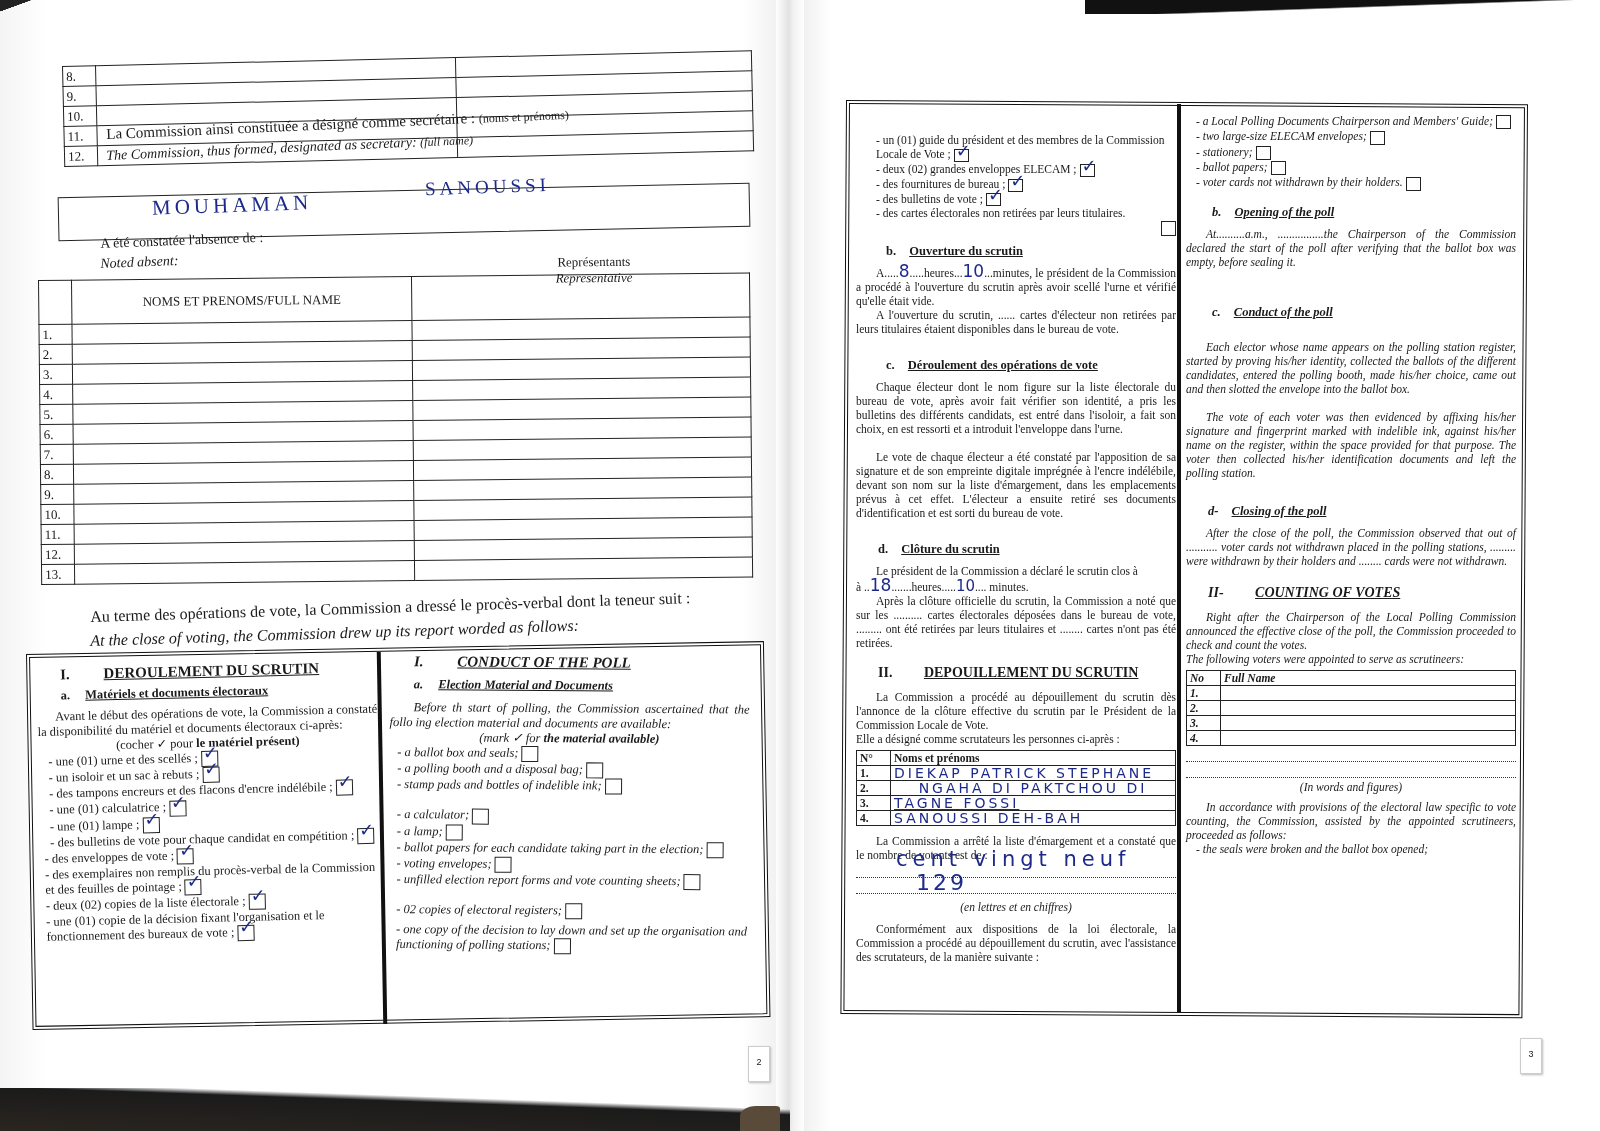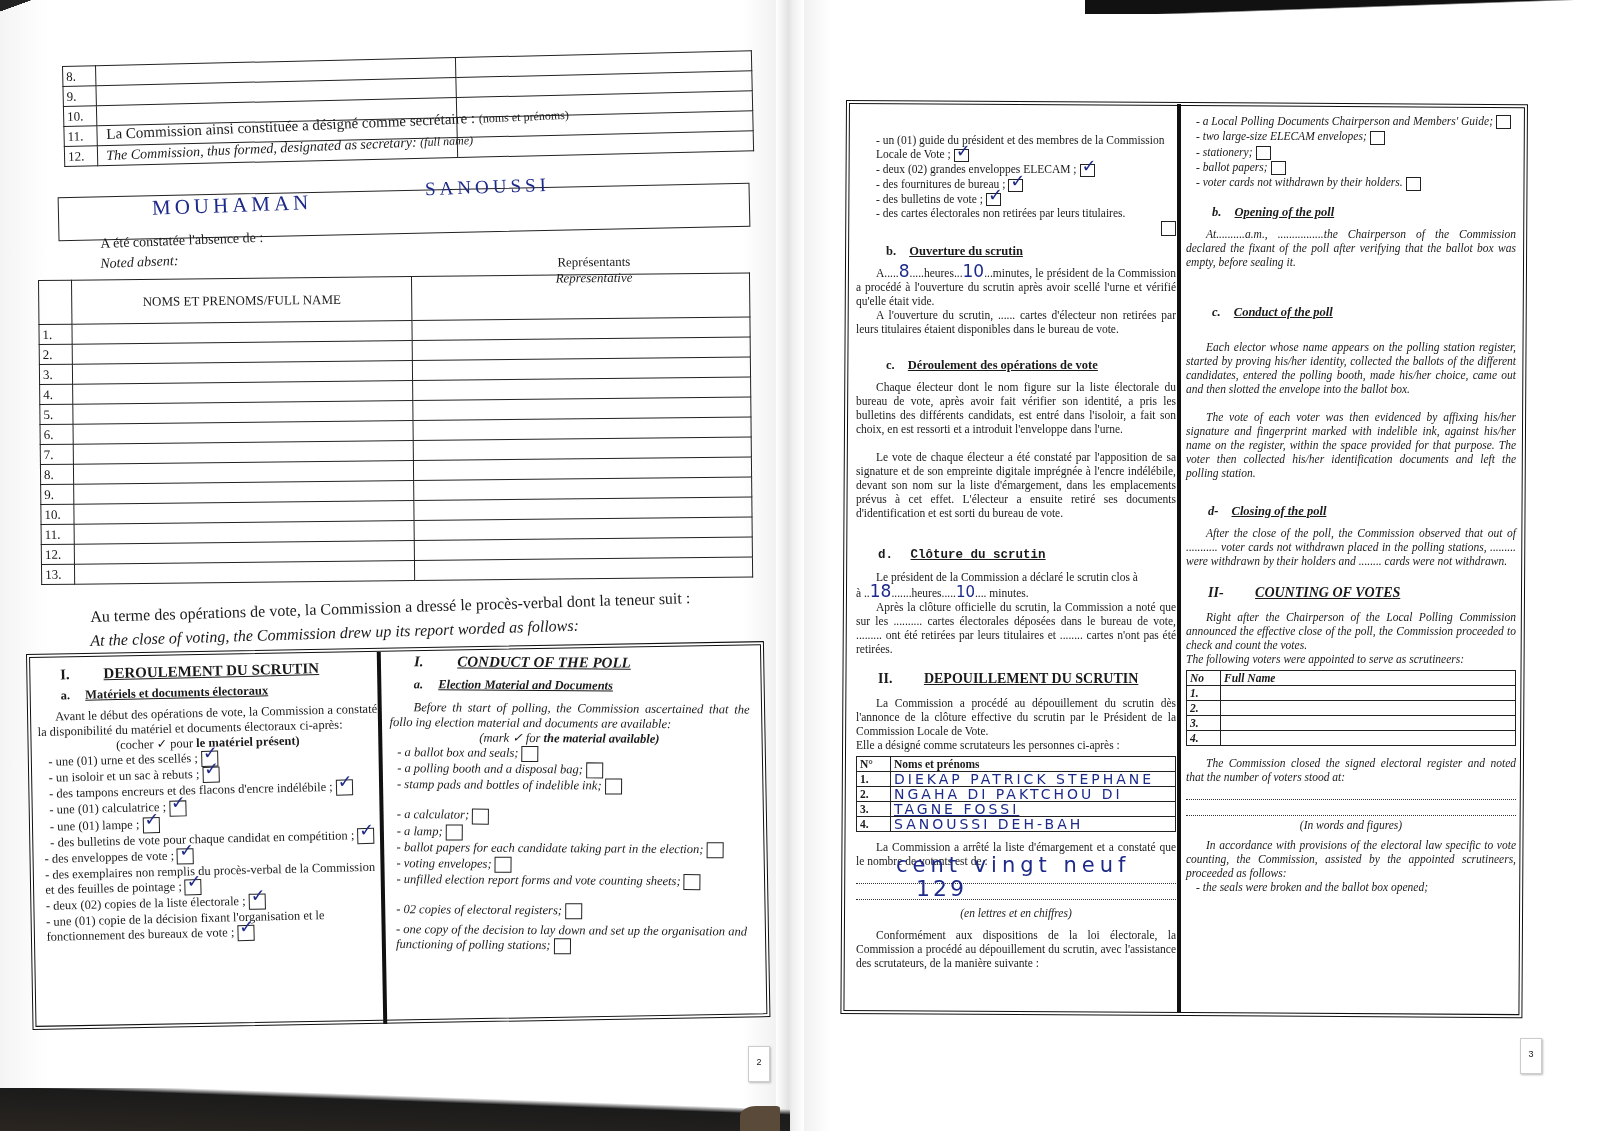--- a/index.html
+++ b/index.html
@@ -235,42 +235,42 @@
   <p class="h-sub" style="margin:8px 0 6px 30px;"><span>b.</span> <span class="u" style="margin-left:10px;">Ouverture du scrutin</span></p>
   <p class="justify" style="text-indent:20px;">
     <span>A</span>.....<span class="hand" style="font-size:17px; letter-spacing:0">8</span>.....<span>heures</span>...<span class="hand" style="font-size:17px; letter-spacing:0">10</span>...<span>minutes, le président de la Commission a procédé à l'ouverture du scrutin après avoir scellé l'urne et vérifié qu'elle était vide.</span>
   </p>
   <p class="justify" style="text-indent:20px;">A l'ouverture du scrutin, ...... cartes d'électeur non retirées par leurs titulaires étaient disponibles dans le bureau de vote.</p>
 
   <p class="h-sub" style="margin:22px 0 8px 30px;"><span>c.</span> <span class="u" style="margin-left:10px;">Déroulement des opérations de vote</span></p>
   <p class="justify" style="text-indent:20px;">Chaque électeur dont le nom figure sur la liste électorale du bureau de vote, après avoir fait vérifier son identité, a pris les bulletins des différents candidats, est entré dans l'isoloir, a fait son choix, en est ressorti et a introduit l'enveloppe dans l'urne.</p>
   <p class="justify" style="text-indent:20px; margin-top:14px;">Le vote de chaque électeur a été constaté par l'apposition de sa signature et de son empreinte digitale imprégnée à l'encre indélébile, devant son nom sur la liste d'émargement, dans les emplacements prévus à cet effet. L'électeur a ensuite retiré ses documents d'identification et est sorti du bureau de vote.</p>
 
-  <p class="h-sub" style="margin:28px 0 8px 22px;font-family:Liberation Mono, monospace;"><span>d.</span> <span class="u" style="margin-left:10px;">Clôture du scrutin</span></p>
+  <p class="h-sub" style="margin:22px 0 8px 22px;"><span>d.</span> <span class="u" style="margin-left:10px;">Clôture du scrutin</span></p>
   <p class="justify" style="text-indent:20px;">Le président de la Commission a déclaré le scrutin clos à</p>
   <p>à ..<span class="hand" style="font-size:17px; letter-spacing:0">18</span>.......<span>heures</span>.....<span class="hand" style="font-size:15px; letter-spacing:0">10</span>.... <span>minutes.</span></p>
   <p class="justify" style="text-indent:20px;">Après la clôture officielle du scrutin, la Commission a noté que sur les .......... cartes électorales déposées dans le bureau de vote, ......... ont été retirées par leurs titulaires et ........ cartes n'ont pas été retirées.</p>
 
   <p class="h-main" style="margin:16px 0 10px 22px; font-size:14px;"><span>II.</span> <span class="u" style="margin-left:28px;">DEPOUILLEMENT DU SCRUTIN</span></p>
   <p class="justify" style="text-indent:20px;">La Commission a procédé au dépouillement du scrutin dès l'annonce de la clôture effective du scrutin par le Président de la Commission Locale de Vote.</p>
   <p>Elle a désigné comme scrutateurs les personnes ci-après :</p>
 
   <table class="scr-tbl">
     <tbody>
         <tr>
           <td class="n">N°</td>
           <td class="b">Noms et prénoms</td>
         </tr>
     <tr>
           <td class="n">1.</td>
           <td class="hand" style="font-size:14px; letter-spacing:3px;">DIEKAP PATRICK STEPHANE</td>
         </tr>
     <tr>
           <td class="n">2.</td>
-          <td class="hand" style="font-size:14px; letter-spacing:3px;">NGAHA DI PAKTCHOU DI</td>
+          <td class="hand" style="font-size:14px; letter-spacing:3px;text-align:center;">NGAHA DI PAKTCHOU DI</td>
         </tr>
     <tr>
           <td class="n">3.</td>
           <td class="hand" style="font-size:14px; letter-spacing:3px;text-decoration:underline;">TAGNE FOSSI</td>
         </tr>
     <tr>
           <td class="n">4.</td>
           <td class="hand" style="font-size:14px; letter-spacing:3px;">SANOUSSI DEH-BAH</td>
         </tr>
   </tbody>
@@ -288,21 +288,21 @@
 </div>
 
 <div class="col it" style="left:1186px; top:114px; width:330px; font-size:11.5px; line-height:14px;">
   <p style="margin-left:10px;"><span>- a Local Polling Documents Chairperson and Members' Guide;</span><span class="chk" style="width:15px;height:14px;"></span></p>
   <p style="margin-left:10px;"><span>- two large-size ELECAM envelopes;</span><span class="chk" style="width:15px;height:14px;"></span></p>
   <p style="margin-left:10px;"><span>- stationery;</span><span class="chk" style="width:15px;height:14px;"></span></p>
   <p style="margin-left:10px;"><span>- ballot papers;</span><span class="chk" style="width:15px;height:14px;"></span></p>
   <p style="margin-left:10px;"><span>- voter cards not withdrawn by their holders.</span><span class="chk" style="width:15px;height:14px;"></span></p>
 
   <p class="h-sub" style="margin:14px 0 8px 26px;"><span>b.</span> <span class="u" style="margin-left:10px;">Opening of the poll</span></p>
-  <p class="justify" style="text-indent:20px;">At..........a.m., ................the Chairperson of the Commission declared the fixant of the poll after verifying that the ballot box was empty, before sealing it.</p>
+  <p class="justify" style="text-indent:20px;">At..........a.m., ................the Chairperson of the Commission declared the start of the poll after verifying that the ballot box was empty, before sealing it.</p>
 
   <p class="h-sub" style="margin:36px 0 21px 26px;"><span>c.</span> <span class="u" style="margin-left:10px;">Conduct of the poll</span></p>
   <p class="justify" style="text-indent:20px;">Each elector whose name appears on the polling station register, started by proving his/her identity, collected the ballots of the different candidates, entered the polling booth, made his/her choice, came out and then slotted the envelope into the ballot box.</p>
   <p class="justify" style="text-indent:20px; margin-top:14px;">The vote of each voter was then evidenced by affixing his/her signature and fingerprint marked with indelible ink, against his/her name on the register, within the space provided for that purpose. The voter then collected his/her identification documents and left the polling station.</p>
 
   <p class="h-sub" style="margin:24px 0 8px 22px;"><span>d-</span> <span class="u" style="margin-left:10px;">Closing of the poll</span></p>
   <p class="justify" style="text-indent:20px;">After the close of the poll, the Commission observed that out of ........... voter cards not withdrawn placed in the polling stations, ......... were withdrawn by their holders and ........ cards were not withdrawn.</p>
 
   <p class="h-main" style="margin:18px 0 10px 22px; font-size:14px;"><span>II-</span> <span class="u" style="margin-left:28px;">COUNTING OF VOTES</span></p>
   <p class="justify" style="text-indent:20px;">Right after the Chairperson of the Local Polling Commission announced the effective close of the poll, the Commission proceeded to check and count the votes.</p>
@@ -326,21 +326,20 @@
           <td class="n">3.</td>
           <td></td>
         </tr>
     <tr>
           <td class="n">4.</td>
           <td></td>
         </tr>
   </tbody>
     </table>
 
-  <p class="justify" style="text-indent:20px; margin-top:10px;">The Commission closed the signed electoral register and noted that the number of voters stood at:</p>
   <div style="height:32px;">
     <div class="dotline"></div>
     <div class="dotline"></div>
   </div>
   <p class="center">(In words and figures)</p>
   <p class="justify" style="text-indent:20px; margin-top:6px;">In accordance with provisions of the electoral law specific to vote counting, the Commission, assisted by the appointed scrutineers, proceeded as follows:</p>
   <p style="margin-left:10px;">- the seals were broken and the ballot box opened;</p>
 </div>
 
 <div class="pageno" style="left:1520px; top:1038px;">3</div>

